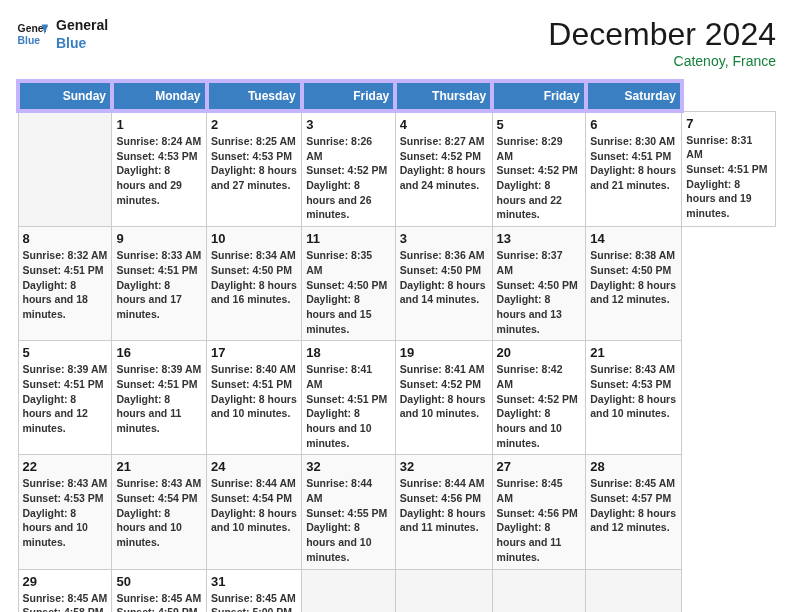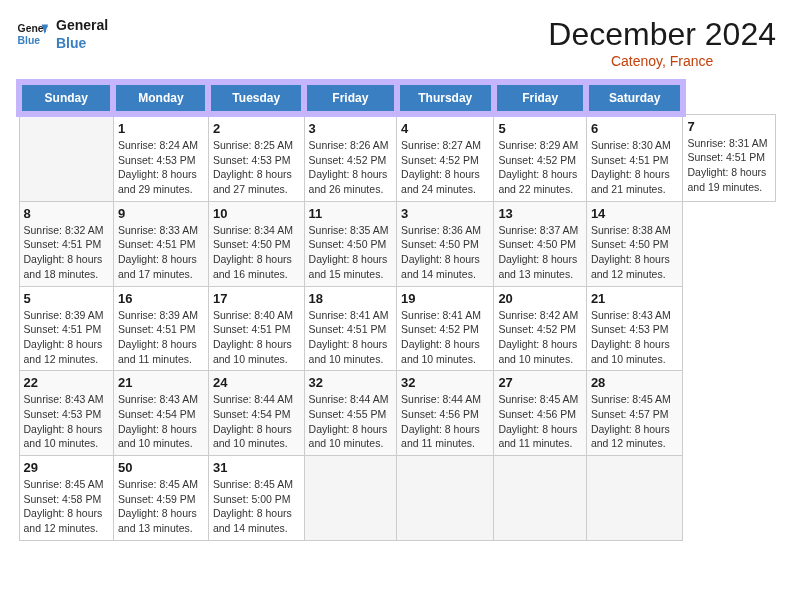--- a/index.html
+++ b/index.html
@@ -18,43 +18,43 @@
     }
     .logo {
       display: flex;
       align-items: center;
       gap: 4px;
     }
     .logo-icon {
       width: 32px;
       height: 32px;
     }
-    .title-area { text-align: center; }
+    .title-area { text-align: right; }
     .month-title {
       font-size: 32px;
       font-weight: normal;
       color: #1a1a1a;
     }
     .location {
       font-size: 14px;
-      color: #c2410c;
+      color: #15803d;
     }
     table {
       width: 100%;
       border-collapse: collapse;
       font-size: 11px;
     }
     th {
       background: #3a7fc1;
       color: #fff;
       padding: 6px 4px;
-      text-align: center;
+      text-align: right;
       font-size: 12px;
       font-weight: bold;
-      border: 6px solid #c4b5fd;
+      border: 4px solid #c4b5fd;
     }
     td {
       border: 1px solid #ccc;
       vertical-align: top;
       padding: 4px;
       min-height: 72px;
       width: 108px;
       background: #fff;
     }
     td.empty {
@@ -64,20 +64,21 @@
       font-size: 13px;
       font-weight: bold;
       color: #1a1a1a;
       display: block;
       margin-bottom: 2px;
     }
     .day-info {
       color: #333;
       font-size: 10.5px;
       line-height: 1.4;
+      font-weight: bold;
     }
     tr:nth-child(odd) td:not(.empty) { background: #fff; }
     tr:nth-child(even) td:not(.empty) { background: #f9f9f9; }
   </style>
 </head>
 <body>
 
 <div class="header-area">
   <div class="logo">
     <svg class="logo-icon" viewBox="0 0 40 40">

